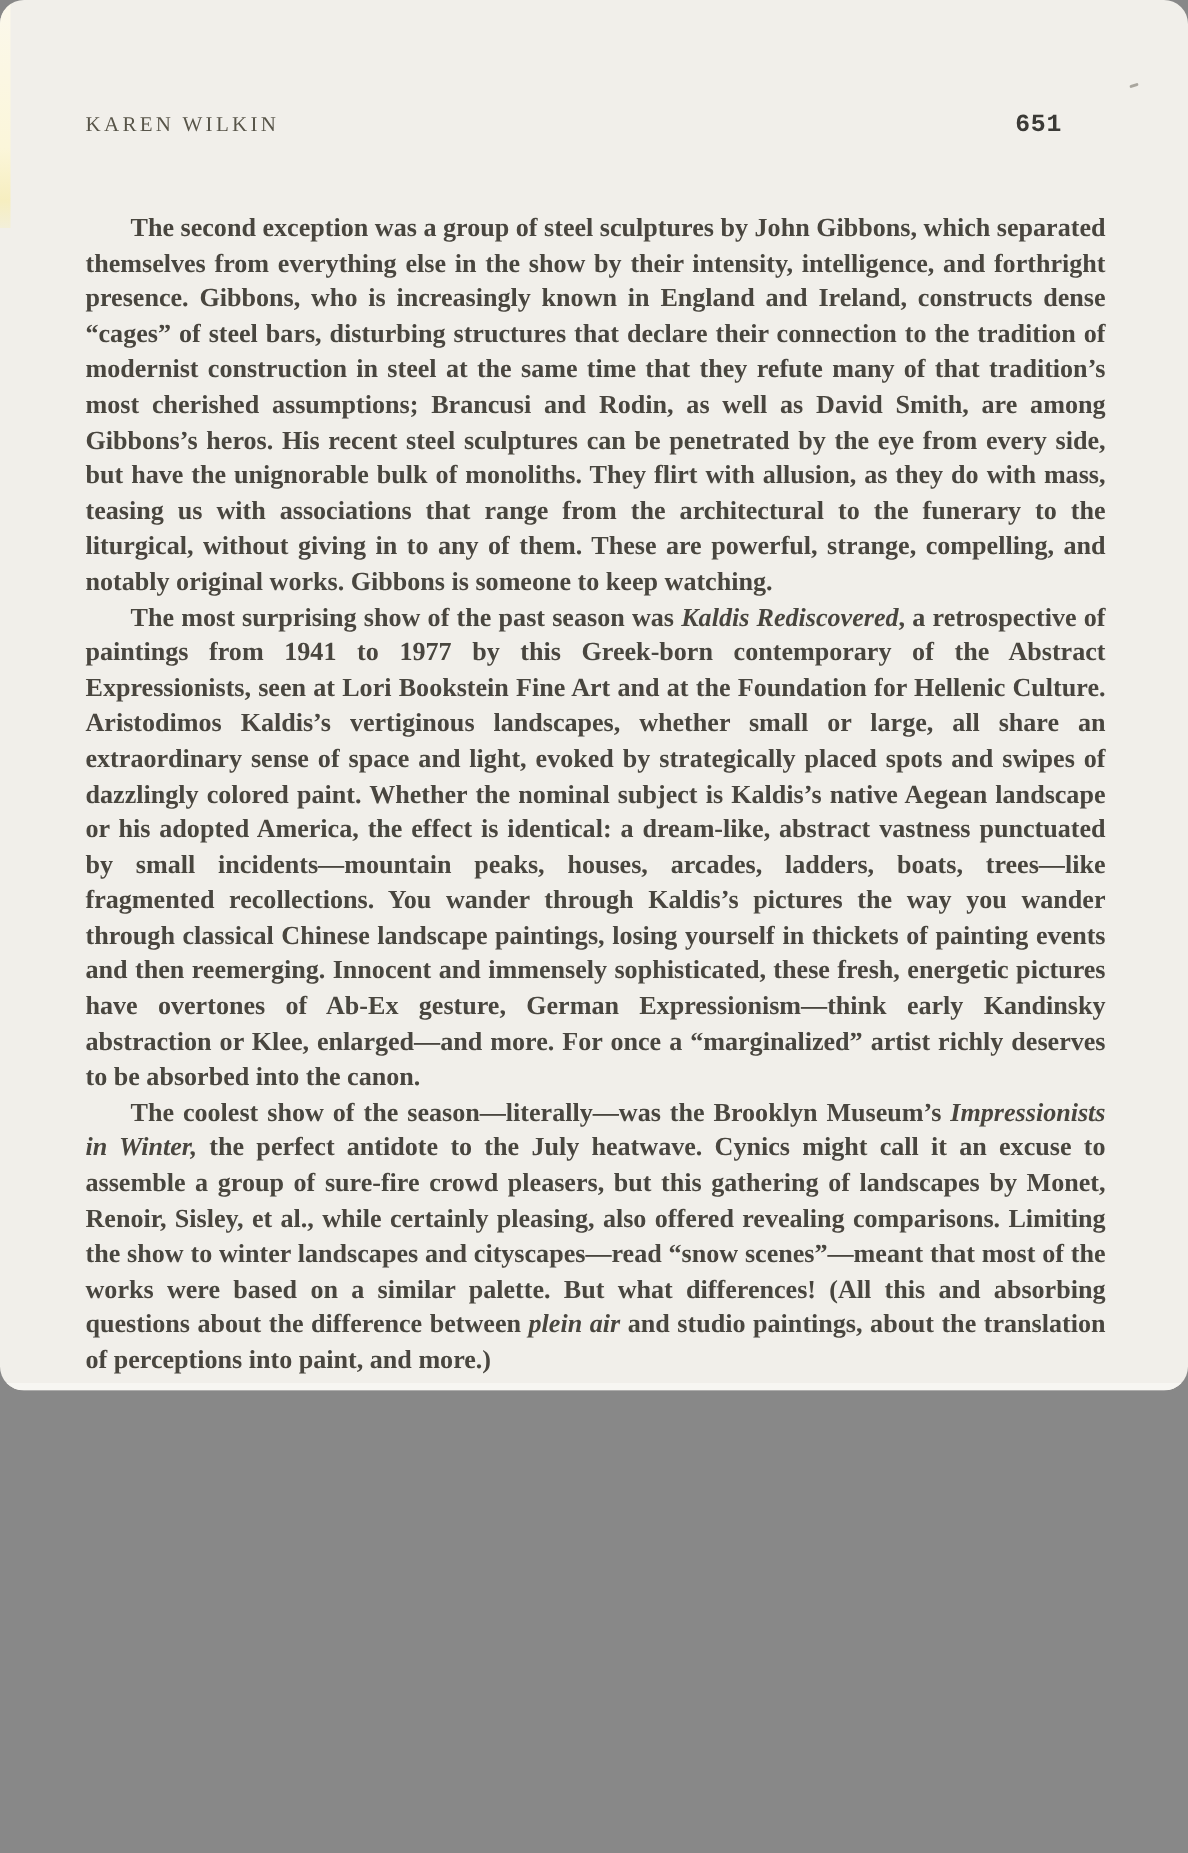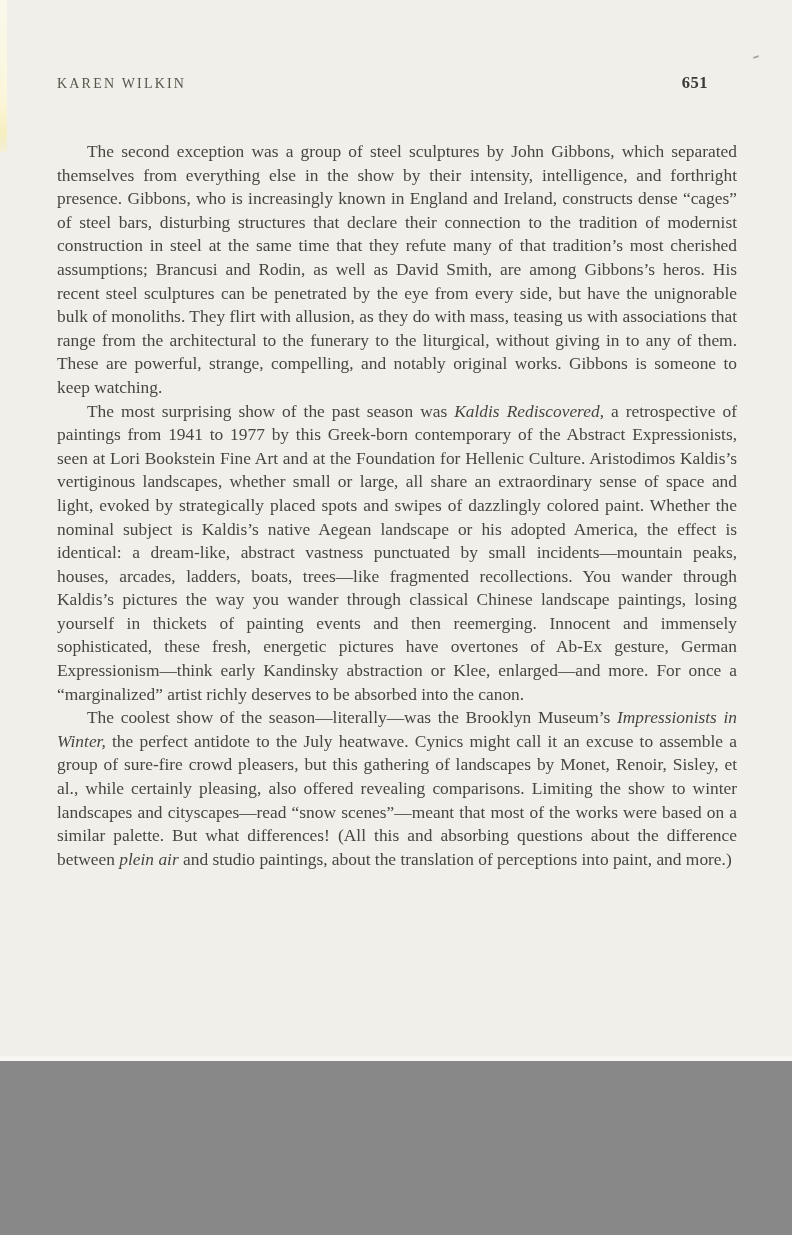--- a/index.html
+++ b/index.html
@@ -1,23 +1,24 @@
 <!DOCTYPE html>
 <html><head>
 <meta charset="utf-8">
 <style>
   html, body { margin: 0; padding: 0; background: #888; }
   .page {
     position: relative;
     width: 792px;
-    height: 1061px;
+    height: 927px;
     margin: 0 auto;
     background: #f1efea;
     overflow: hidden;
     font-family: "Liberation Serif", serif;
+    border-radius: 16px;
   }
   
   .edge-strip {
     position: absolute;
     left: 0; top: 0;
     width: 7px; height: 152px;
     background: linear-gradient(180deg, #fbf8ec 0%, #fbf6da 65%, #f6eec0 88%, #f3efd9 100%);
   }
   .bottom-edge {
     position: absolute;
@@ -39,35 +40,36 @@
     display: flex;
     justify-content: space-between;
     align-items: baseline;
   }
   .author {
     font-size: 14px;
     letter-spacing: 2.2px;
     color: #585549;
   }
   .folio {
-    font-family: Liberation Serif, serif;
+    font-family: Liberation Mono, monospace;
     font-weight: 700;
     font-size: 16.5px;
     letter-spacing: 0.5px;
     color: #3b3a36;
     margin-left: 38px;
   }
   .article {
     position: absolute;
     left: 57px; top: 140px;
     width: 680px;
     color: #49463f;
     font-size: 17.4px;
     line-height: 23.6px;
     text-align: justify;
+    font-weight: bold;
   }
   .para {
     margin: 0;
     text-indent: 30px;
   }
   .em { font-style: italic; }
 </style>
 </head>
 <body>
 

